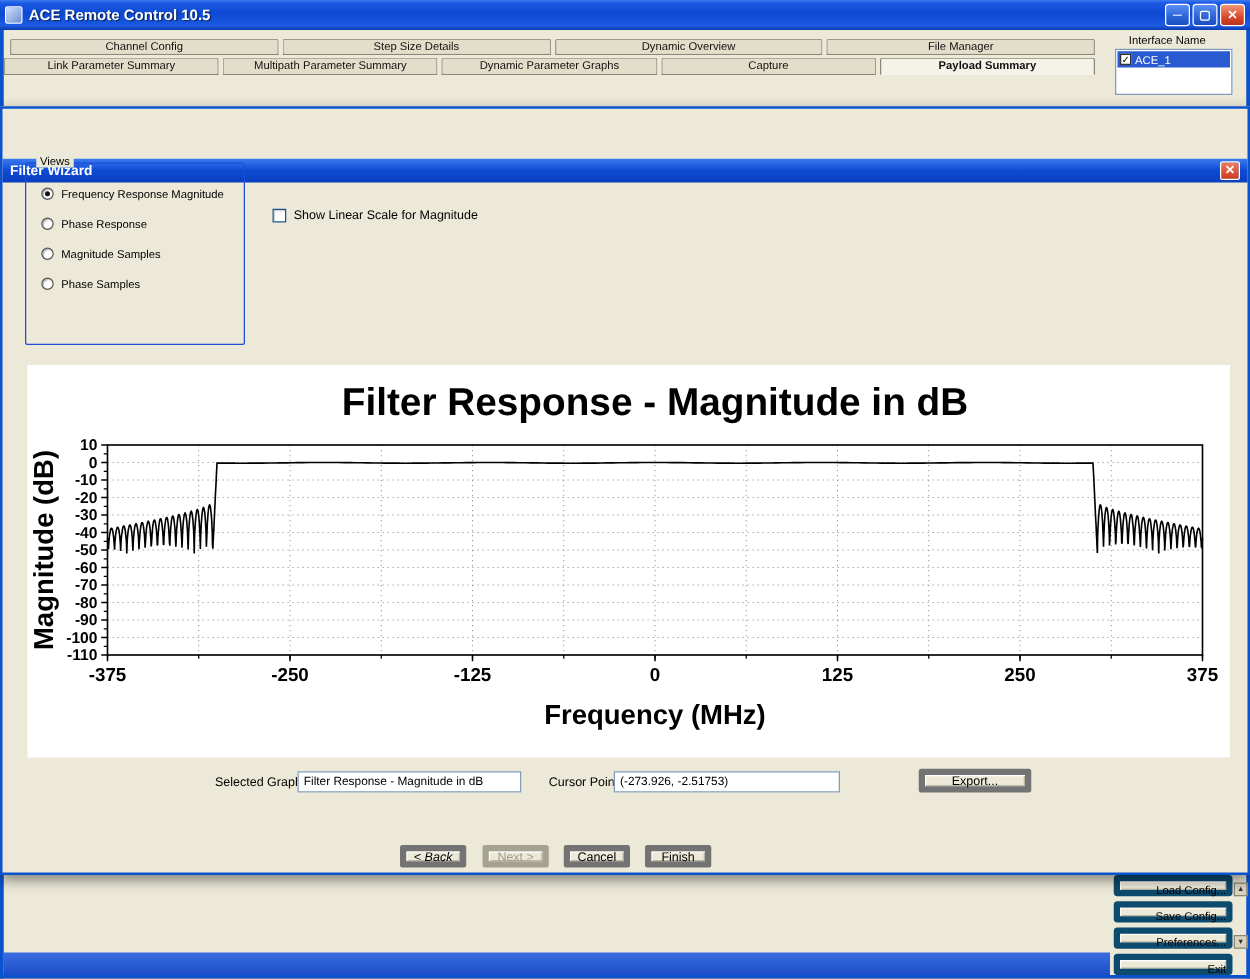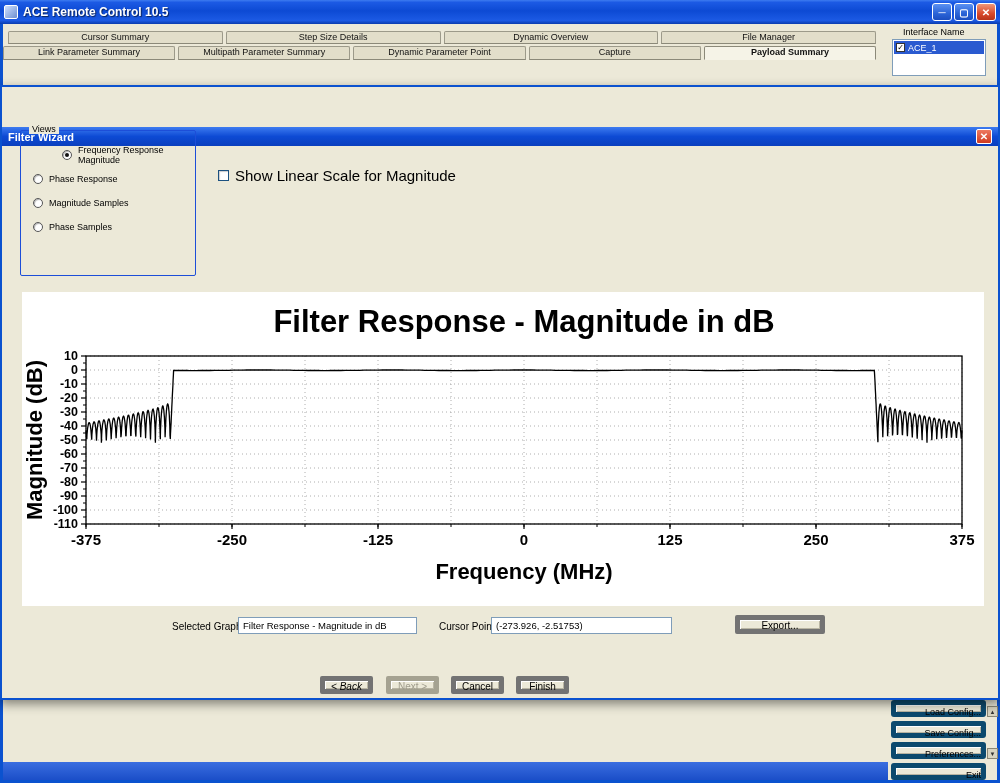--- a/index.html
+++ b/index.html
@@ -72,21 +72,21 @@
     border:1px solid #1d4ed8; border-radius:2px; }
   .groupbox-legend { position:absolute; top:-7px; left:8px; background:#ece9d8; padding:0 3px; font-size:9px; }
   .radio-row { position:absolute; left:12px; display:flex; gap:6px; align-items:center; height:12px;
     font-size:9px; cursor:default; }
   .radio-circle { width:10px; height:10px; border-radius:50%; border:1px solid #555; background:#fff;
     box-shadow: inset 1px 1px 1px rgba(0,0,0,.3); position:relative; flex:0 0 auto; }
   .radio-circle.sel::after { content:""; position:absolute; left:2px; top:2px; width:4px; height:4px;
     background:#111; border-radius:50%; }
 
   .check-row { position:absolute; left:216px; top:61px; display:flex; gap:6px; align-items:center;
-    font-size:15px; cursor:default; }
+    font-size:10px; cursor:default; }
   .checkbox { width:11px; height:11px; background:#fff; border:1px solid #1c5180;
     box-shadow: inset 1px 1px 1px rgba(0,0,0,.2); font-size:9px; line-height:10px; text-align:center; }
 
   .chart-panel { position:absolute; left:20px; top:186px; width:962px; height:314px; background:#fff; }
   .chart-panel svg { position:absolute; left:0; top:0; }
 
   .field-label { position:absolute; font-size:10px; color:#000; }
   .textbox { position:absolute; height:17px; background:#fff; border:1px solid #7f9db9;
     font-size:9.5px; padding:1px 4px; font-family:"Liberation Sans",sans-serif; color:#000; }
   .btn { position:absolute; background:#ece9d8; border:5px solid #737373; border-radius:2px;
@@ -105,29 +105,29 @@
 
   <div class="titlebar">
     <div class="app-icon"></div>
     <div class="window-title">ACE Remote Control 10.5</div>
     <div class="winbtn">─</div>
     <div class="winbtn">▢</div>
     <div class="winbtn close">✕</div>
   </div>
 
   <div class="tabs-row tabs-row1" id="tabs-row1">
-      <div class="tab">Cursor Summary</div>
+      <div class="tab">Channel Config</div>
       <div class="tab">Step Size Details</div>
       <div class="tab">Dynamic Overview</div>
       <div class="tab">File Manager</div>
     </div>
   <div class="tabs-row tabs-row2" id="tabs-row2">
       <div class="tab">Link Parameter Summary</div>
       <div class="tab">Multipath Parameter Summary</div>
-      <div class="tab">Dynamic Parameter Point</div>
+      <div class="tab">Dynamic Parameter Graphs</div>
       <div class="tab">Capture</div>
       <div class="tab active">Payload Summary</div>
     </div>
 
   <div class="iface-label">Interface Name</div>
   <div class="iface-list" id="iface-list">
       <div class="iface-item">
         <div class="cbx">✓</div>
         <span>ACE_1</span>
       </div>
@@ -146,21 +146,21 @@
 
   <div class="dialog">
     <div class="dialog-titlebar">
       <span>Filter Wizard</span>
       <div class="dialog-close">✕</div>
     </div>
     <div class="dialog-body">
 
       <div class="groupbox" id="views-group">
         <div class="groupbox-legend">Views</div>
-      <div class="radio-row" style="top: 18px; margin-left: 29px;">
+      <div class="radio-row" style="top: 18px;">
             <div class="radio-circle sel"></div>
             <span>Frequency Response Magnitude</span>
           </div>
           <div class="radio-row" style="top: 42px;">
             <div class="radio-circle"></div>
             <span>Phase Response</span>
           </div>
           <div class="radio-row" style="top: 66px;">
             <div class="radio-circle"></div>
             <span>Magnitude Samples</span>

